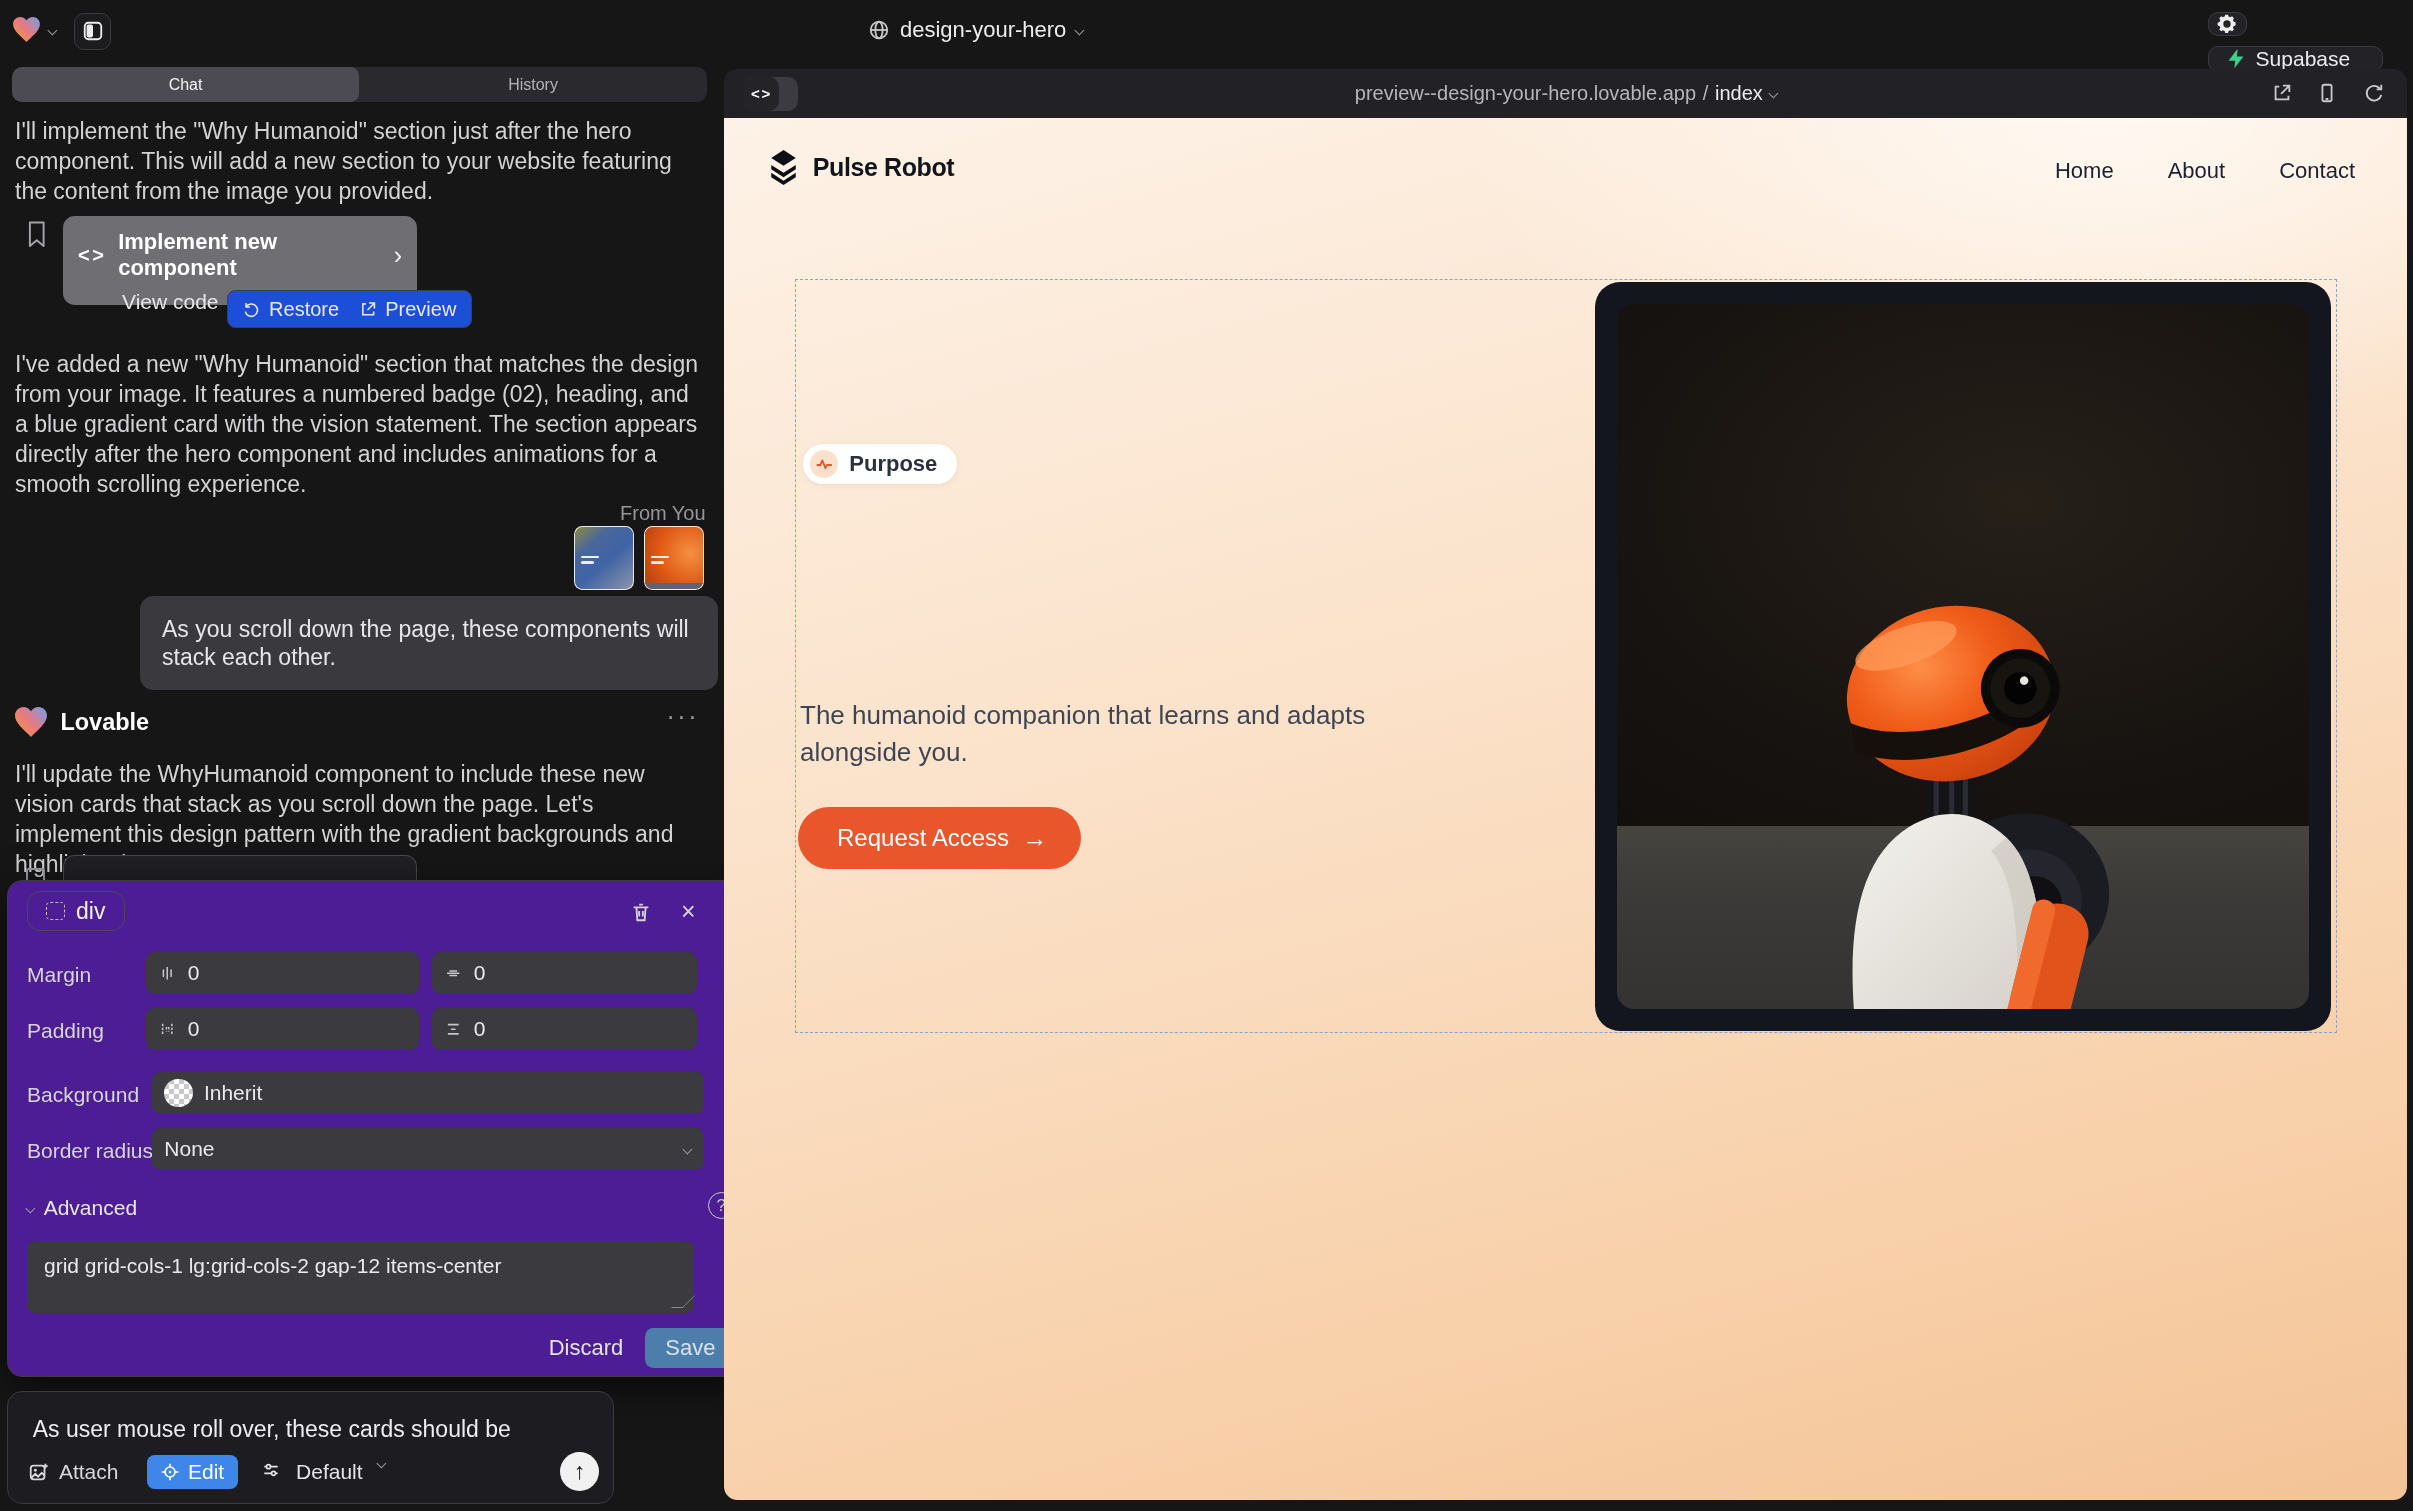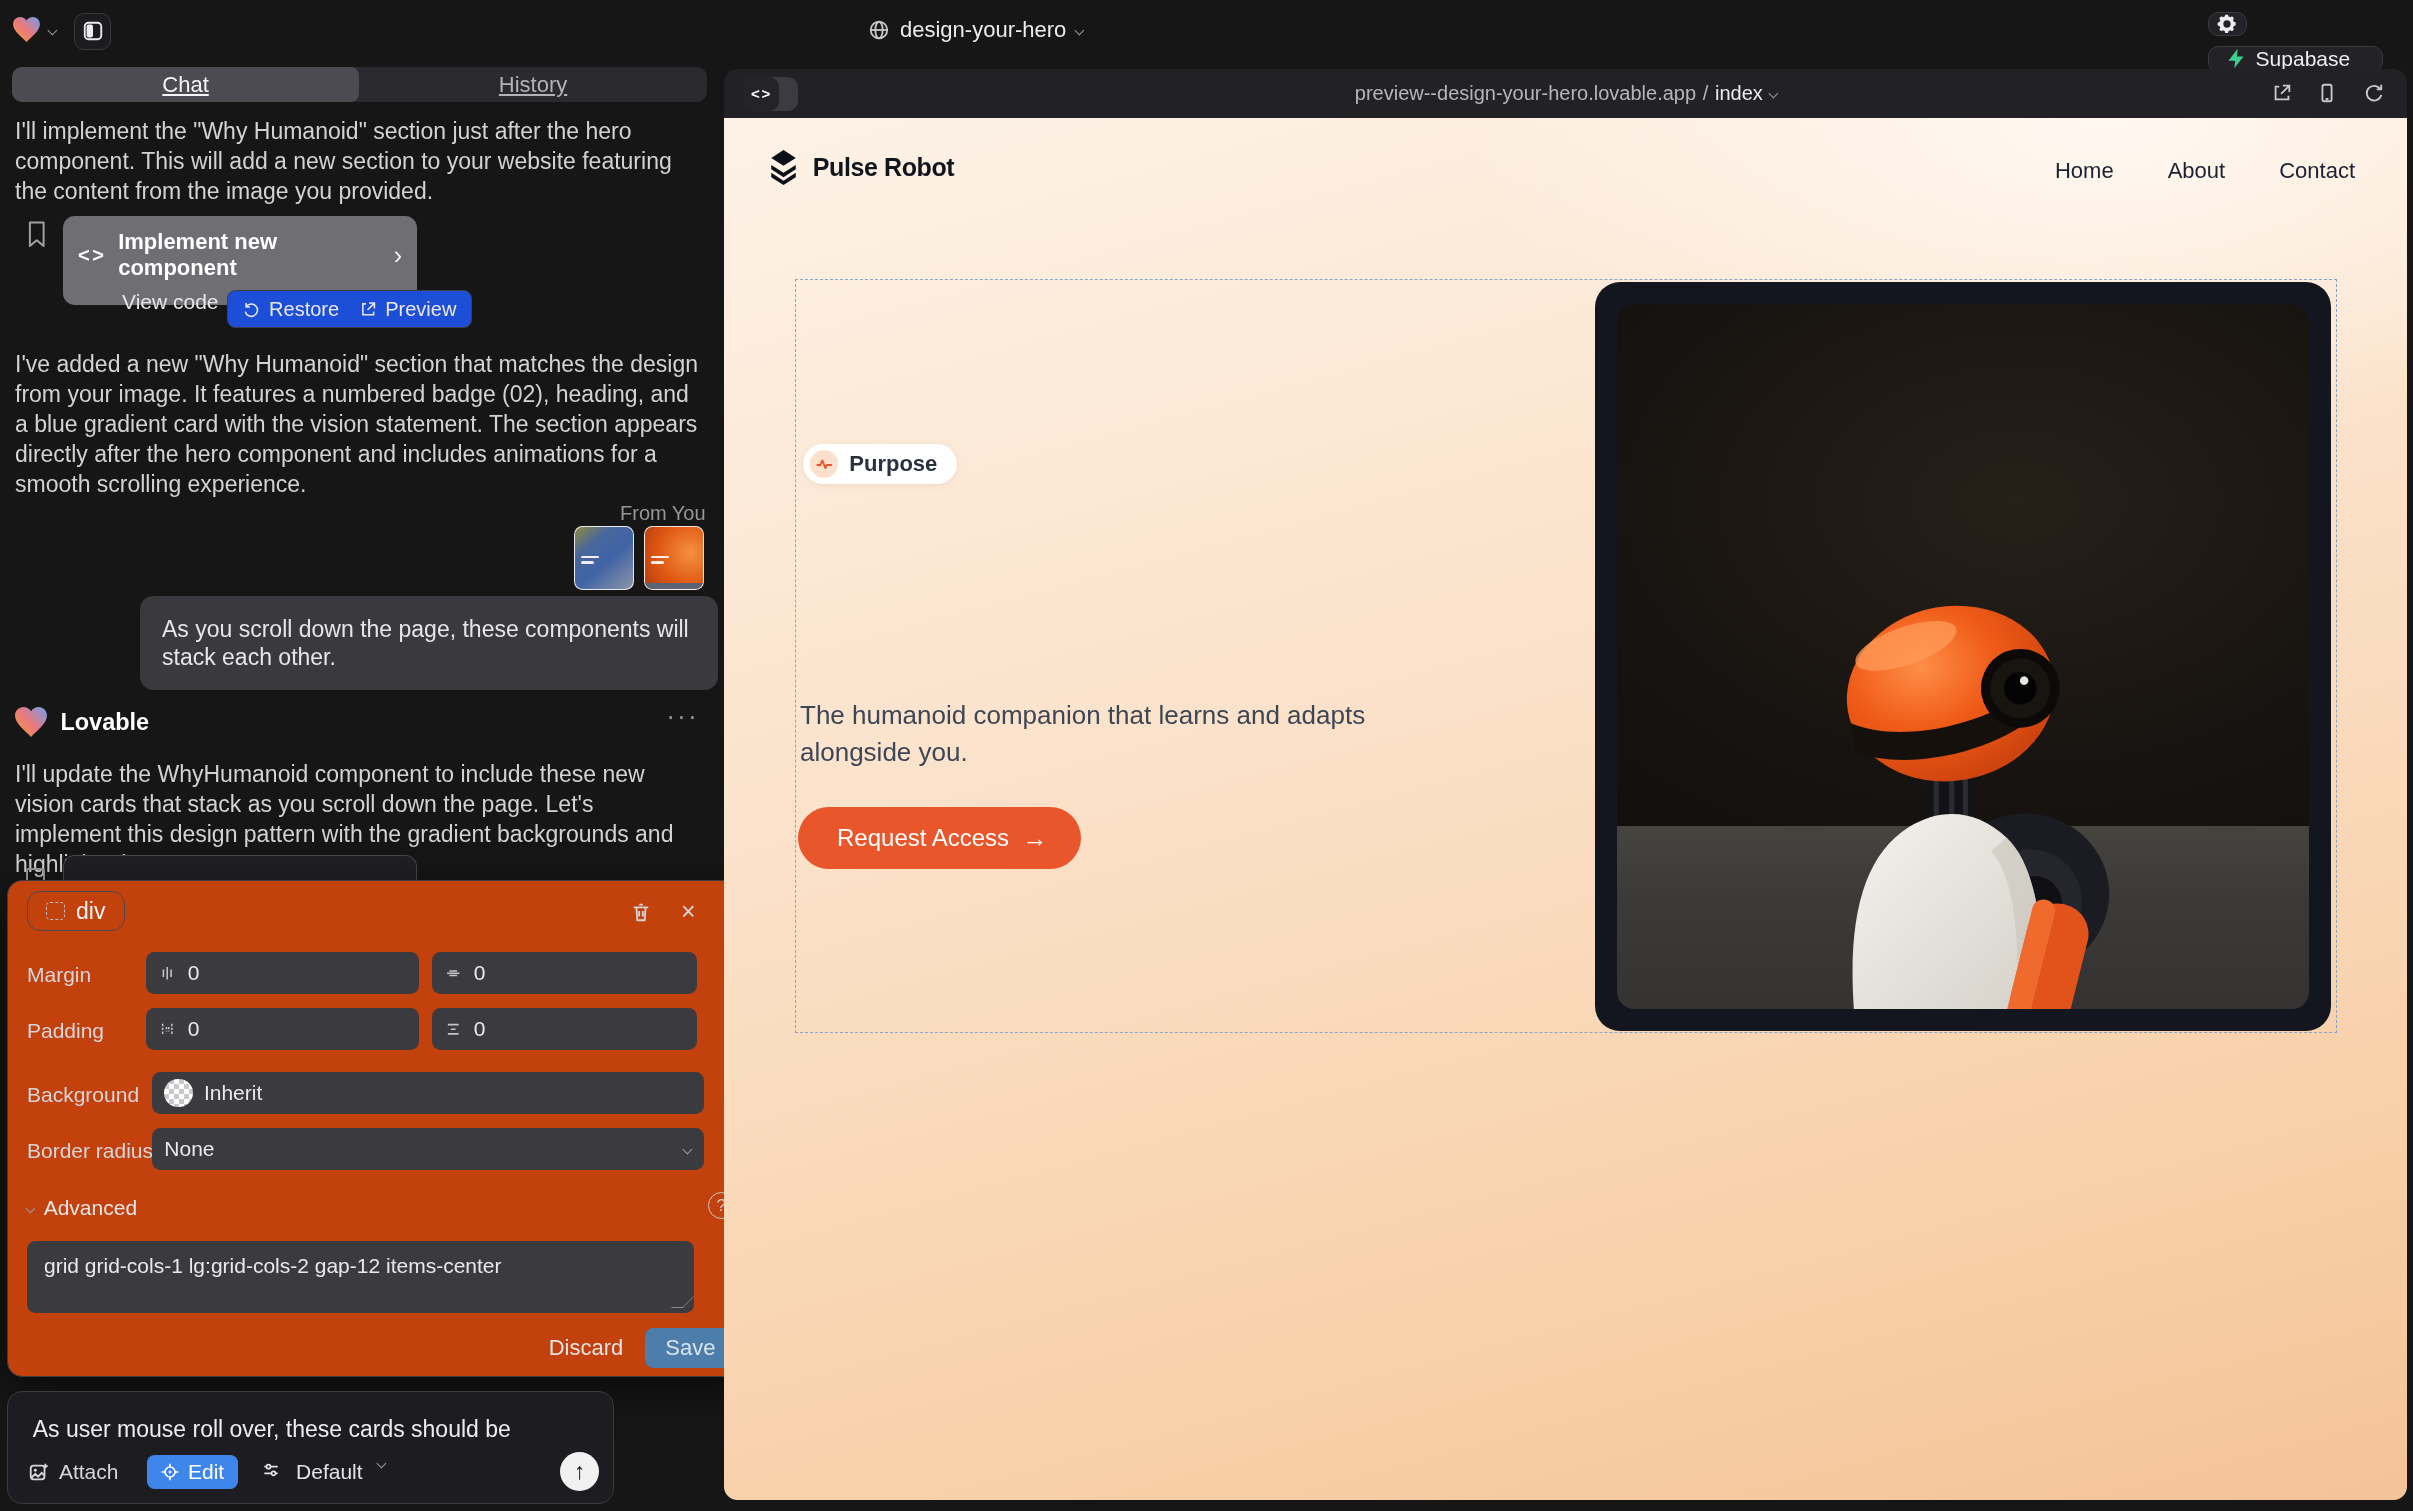--- a/index.html
+++ b/index.html
@@ -16,21 +16,21 @@
   .sidebar-toggle { position:absolute; left:74px; top:12.6px; width:37px; height:37px; border:0.8px solid #3a3a3f; border-radius:10px; background:#1c1c1f; display:flex; align-items:center; justify-content:center; }
   .project-group { position:absolute; left:868px; top:17px; display:flex; align-items:center; gap:10px; }
   .project-name { color:#ececef; font-size:22px; }
   .topbar-right { position:absolute; right:30px; top:11.8px; display:flex; gap:10px; height:39px;flex-direction:column; }
   .tb-btn { height:39px; display:flex; align-items:center; gap:10px; padding:0 17px; background:#232327; border:0.8px solid #3a3a3f; border-radius:10px; color:#ededf0; font-size:21px; }
   .tb-btn.icon-only { width:39px; padding:0; justify-content:center; }
 
   
   .left-panel { position:absolute; left:0; top:62px; width:719px; bottom:0; }
   .tabs { position:absolute; left:11.8px; top:5px; width:695px; height:35px; background:#2a2a2e; border-radius:10px; display:flex; overflow:hidden; }
-  .tab { flex:1; display:flex; align-items:center; justify-content:center; font-size:22px; color:#b2b2b8;text-decoration:underline; }
+  .tab { flex:1; display:flex; align-items:center; justify-content:center; font-size:16px; color:#b2b2b8; }
   .tab.active { background:#4b4b51; border-radius:8.4px; color:#f4f4f6; }
   .chat-msg { position:absolute; left:15px; width:689px; font-size:23px; line-height:30px; color:#d3d3d6; }
   .msg1 { top:54px; }
   .msg2 { top:287px; }
   .msg3 { top:697px; }
   .bookmark-icon { position:absolute; left:25px; top:158px; }
   .impl-card { position:absolute; left:63px; top:154px; width:354px; height:89px; background:#6e6e73; border-radius:11.8px; padding:13.4px 15px; }
   .impl-row1 { display:flex; align-items:center; gap:11.8px; }
   .code-glyph { color:#fff; font-size:20px; font-weight:700; letter-spacing:2.5px; }
   .impl-title { color:#ffffff; font-size:22px; font-weight:600; flex:1; }
@@ -47,21 +47,21 @@
   .thumb .tline { position:absolute; left:5.9px; height:2.5px; background:rgba(255,255,255,.9); border-radius:1.7px; }
   .tline.a { top:28.6px; width:18.5px; } .tline.b { top:34px; width:13.4px; }
   .bubble { position:absolute; left:140px; top:534px; width:578px; background:#3a3a3e; border-radius:13.4px; padding:18.5px 22px; color:#e6e6e9; font-size:23px; line-height:28.6px; }
   .lov-header { position:absolute; left:15px; top:645px; display:flex; align-items:center; gap:13.4px; }
   .lov-name { color:#ffffff; font-size:23.5px; font-weight:700; }
   .dots { position:absolute; right:20px; top:640px; color:#9c9ca1; font-size:25px; letter-spacing:2.5px; }
   .partial-card { position:absolute; left:63px; top:793px; width:354px; height:37px; border:1.7px solid #47474c; border-bottom:none; border-radius:11.8px 11.8px 0 0; background:#202024; }
   .partial-bm { position:absolute; left:26px; top:806px; width:18.5px; height:13.4px; border:2.5px solid #9a9a9f; border-bottom:none; border-radius:2.5px 2.5px 0 0; }
 
   
-  .inspector { position:absolute; left:6.7px; top:818px; width:749px; height:497px; background:#c2410c; border:0.8px solid #3c3c42; border-radius:15px; box-shadow:0 11.8px 40px rgba(0,0,0,.55); }
+  .inspector { position:absolute; left:6.7px; top:818px; width:749px; height:497px; background:#4c1d95; border:0.8px solid #3c3c42; border-radius:15px; box-shadow:0 11.8px 40px rgba(0,0,0,.55); }
   .insp-tag { position:absolute; left:19.3px; top:10px; height:40px; padding:0 18.5px; border:0.8px solid #4a4a50; border-radius:13.4px; display:flex; align-items:center; gap:11px; }
   .dashed-box { width:18.5px; height:18.5px; border:1.7px dashed #bdbdc2; border-radius:4.2px; }
   .insp-tag-label { color:#f1f1f3; font-size:23px; }
   .insp-action { position:absolute; top:17px; width:27px; height:27px; display:flex; align-items:center; justify-content:center; color:#d4d4d8; }
   .insp-trash { left:620px; }
   .insp-close { left:667px; font-size:25px; }
   .insp-label { position:absolute; left:19.3px; font-size:21px; color:#d6d6da; }
   .insp-input { position:absolute; height:42px; background:#3a3a3f; border-radius:8.4px; display:flex; align-items:center; gap:11px; padding:0 12.6px; color:#eaeaed; font-size:21px; }
   .in-m1 { left:138px; width:273px; } .in-m2 { left:424px; width:265px; }
   .in-full { left:138px; width:552px;margin-left:6px; }

